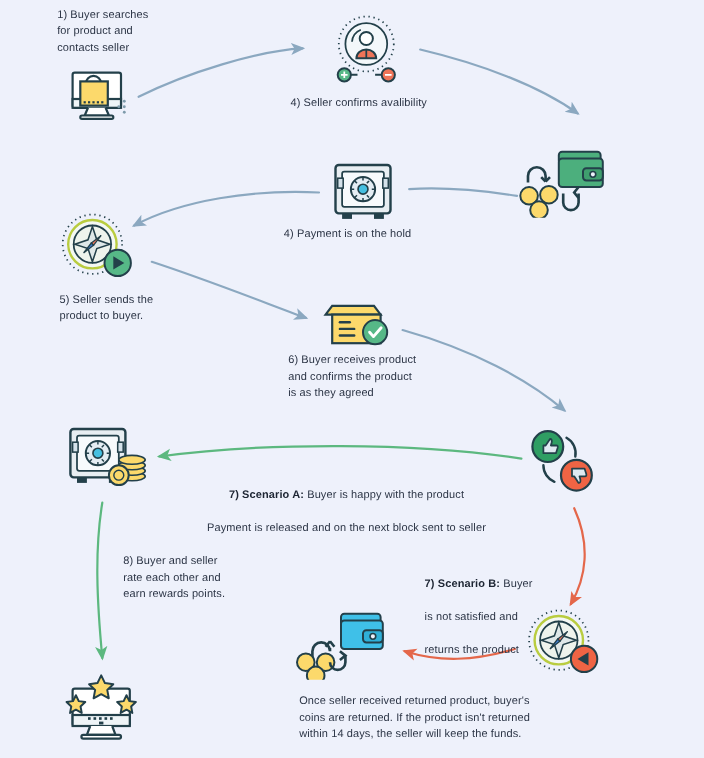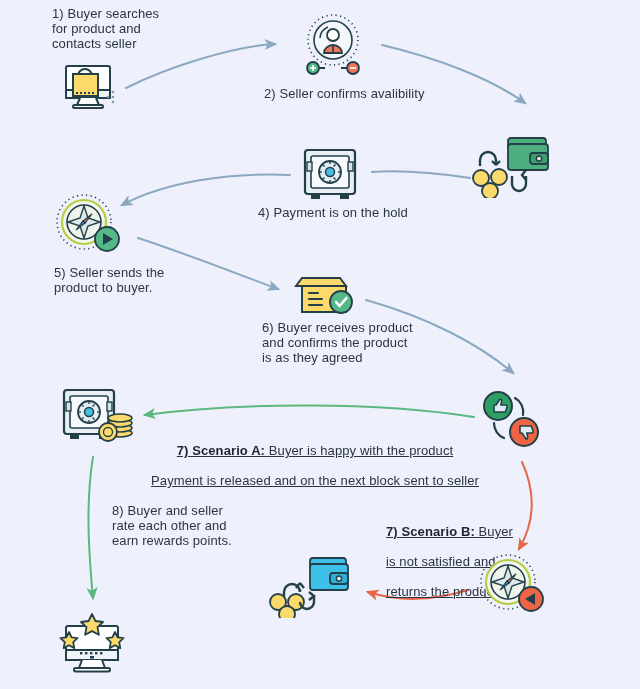--- a/index.html
+++ b/index.html
@@ -21,28 +21,28 @@
     left: 0; top: 0;
     width: 640px; height: 689px;
     pointer-events: none;
   }
   .icon-box {
     position: absolute;
   }
   .caption {
     position: absolute;
     color: #2b3445;
-    font-size: 13px;
+    font-size: 10px;
     line-height: 15px;
     letter-spacing: 0.1px;
     white-space: pre-line;
   }
   .caption.center { text-align: center; }
   .caption b { font-weight: bold; color: #1d2533; }
-  .scenario-line { display: block; text-decoration: underline; }
+  .scenario-line { display: block; }
 </style>
 </head>
 <body>
 
 <div id="page" style="background: rgb(238, 241, 251);">
 
   <svg id="arrow-layer" viewBox="0 0 640 689">
     <defs>
       <marker id="ah-blue" markerWidth="7" markerHeight="7" refX="5.2" refY="3.2" orient="auto">
         <path d="M0,0.4 L6.4,3.2 L0,6 L1.6,3.2 Z" fill="#8ba8c0"></path>
@@ -113,21 +113,21 @@
       <circle cx="37" cy="23" r="6" fill="#fff" stroke="#23404a" stroke-width="1.8"></circle>
       <path d="M28,41 a9,8 0 0 1 18,0 z" fill="#ef7458" stroke="#23404a" stroke-width="1.8"></path>
       <path d="M37,33 v8" stroke="#23404a" stroke-width="1.6"></path>
       <path d="M22,56 h7 M45,56 h7" stroke="#23404a" stroke-width="1.8"></path>
       <circle cx="17" cy="56" r="6" fill="#56b887" stroke="#23404a" stroke-width="1.8"></circle>
       <path d="M14,56 h6 M17,53 v6" stroke="#fff" stroke-width="1.6"></path>
       <circle cx="57" cy="56" r="6" fill="#ef7458" stroke="#23404a" stroke-width="1.8"></circle>
       <path d="M54,56 h6" stroke="#fff" stroke-width="1.6"></path>
     </svg>
   </div>
-  <div class="caption" style="left:264px; top:86px; width:190px;">2) Seller confirms avalibility</div>
+  <div class="caption" style="left:264px; top:86px; width:190px;">4) Seller confirms avalibility</div>
 
   <div class="icon-box" style="left:468px; top:132px;">
     <svg width="84" height="66" viewBox="0 0 84 66">
       <rect x="40" y="6" width="38" height="11" rx="3" fill="#4caf7d" stroke="#23404a" stroke-width="1.8"></rect>
       <rect x="40" y="12" width="40" height="26" rx="3" fill="#4caf7d" stroke="#23404a" stroke-width="1.8"></rect>
       <rect x="62" y="21" width="18" height="11" rx="3" fill="#3f9e6e" stroke="#23404a" stroke-width="1.8"></rect>
       <circle cx="71" cy="26.5" r="2.6" fill="#eef1fb" stroke="#23404a" stroke-width="1.5"></circle>
       <path d="M12,34 v-6 a8,8 0 0 1 16,0 l0,5" fill="none" stroke="#23404a" stroke-width="2.4"></path>
       <path d="M28,33 l-4,-4 M28,33 l4,-4" fill="none" stroke="#23404a" stroke-width="2.4"></path>
       <circle cx="13" cy="46" r="8" fill="#fcd96b" stroke="#23404a" stroke-width="1.8"></circle>
@@ -292,14 +292,17 @@
       <path d="M16,48 v-8 a8,8 0 0 1 16,0 l0,-3" fill="none" stroke="#23404a" stroke-width="2.4"></path>
       <path d="M32,31 l-4,5 M32,31 l4,5" fill="none" stroke="#23404a" stroke-width="2.4"></path>
       <circle cx="10" cy="50" r="8" fill="#fcd96b" stroke="#23404a" stroke-width="1.8"></circle>
       <circle cx="28" cy="50" r="8" fill="#fcd96b" stroke="#23404a" stroke-width="1.8"></circle>
       <circle cx="19" cy="62" r="8" fill="#fcd96b" stroke="#23404a" stroke-width="1.8"></circle>
       <path d="M46,44 v6 a7,7 0 0 1 -14,0" fill="none" stroke="#23404a" stroke-width="2.4"></path>
       <path d="M41,40 l5,4 l-5,4" fill="none" stroke="#23404a" stroke-width="2.4"></path>
     </svg>
   </div>
 
+  <div class="caption" style="left:272px; top:630px; width:250px;">Once seller received returned product, buyer's
+coins are returned.  If the product isn't returned
+within 14 days, the seller will keep the funds.</div>
 
 </div>
 
 </body></html>

